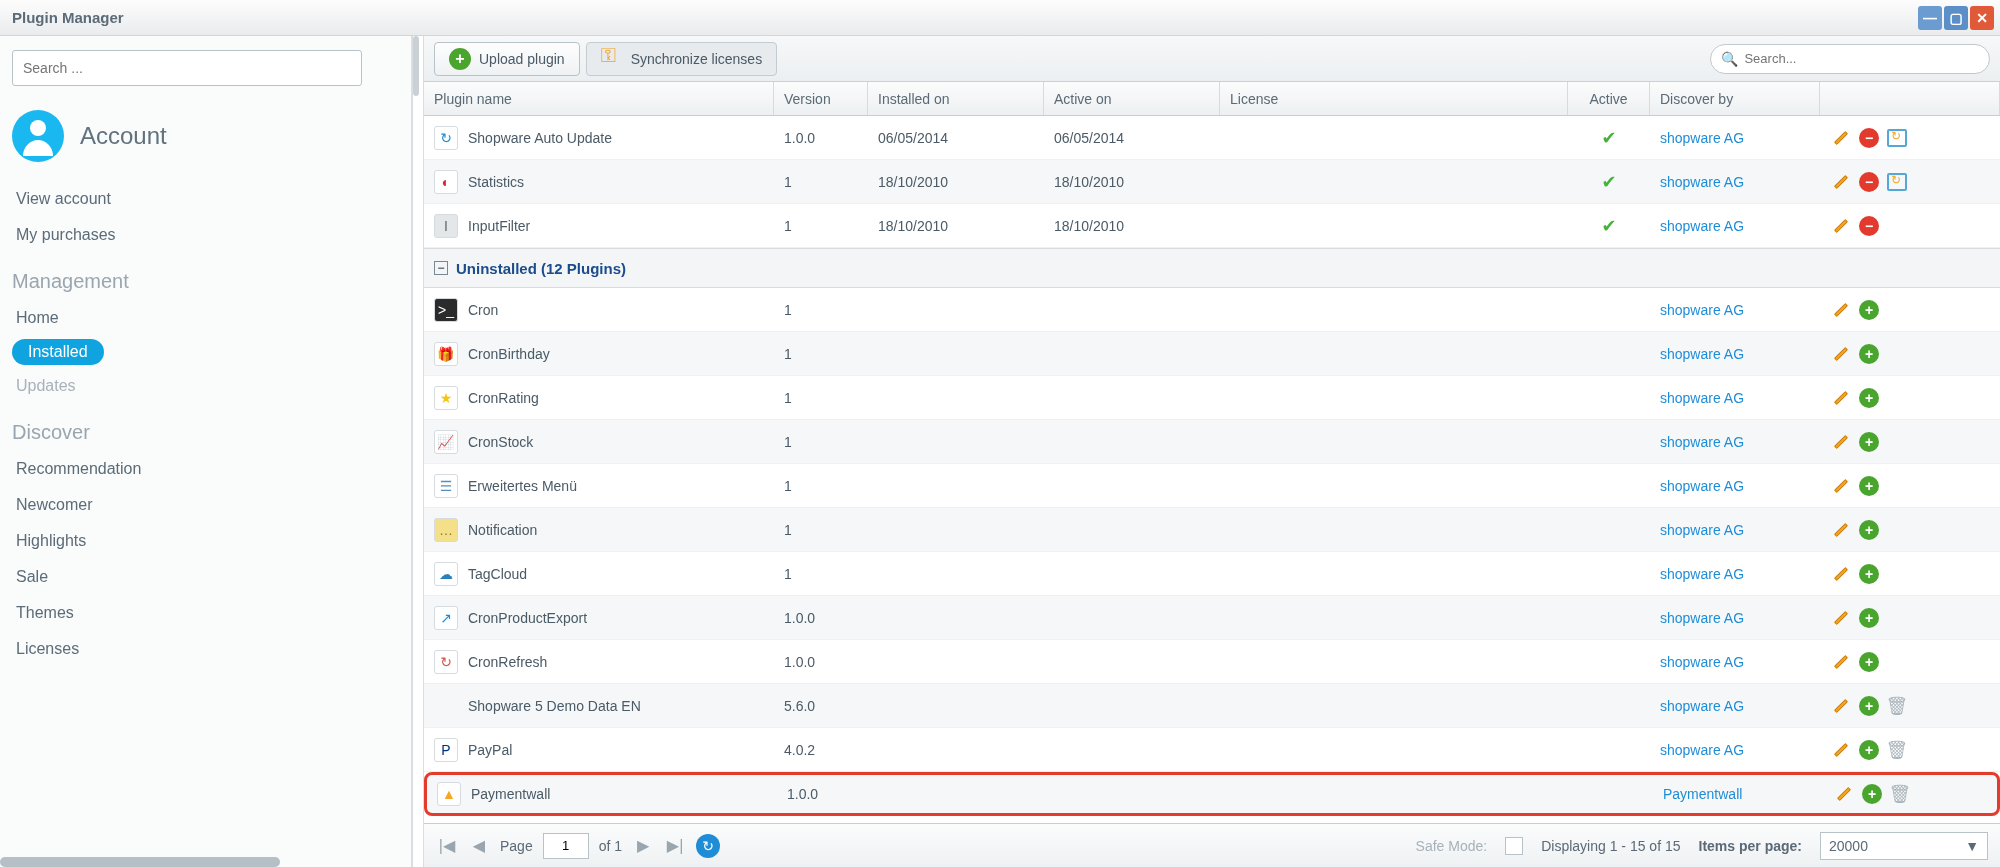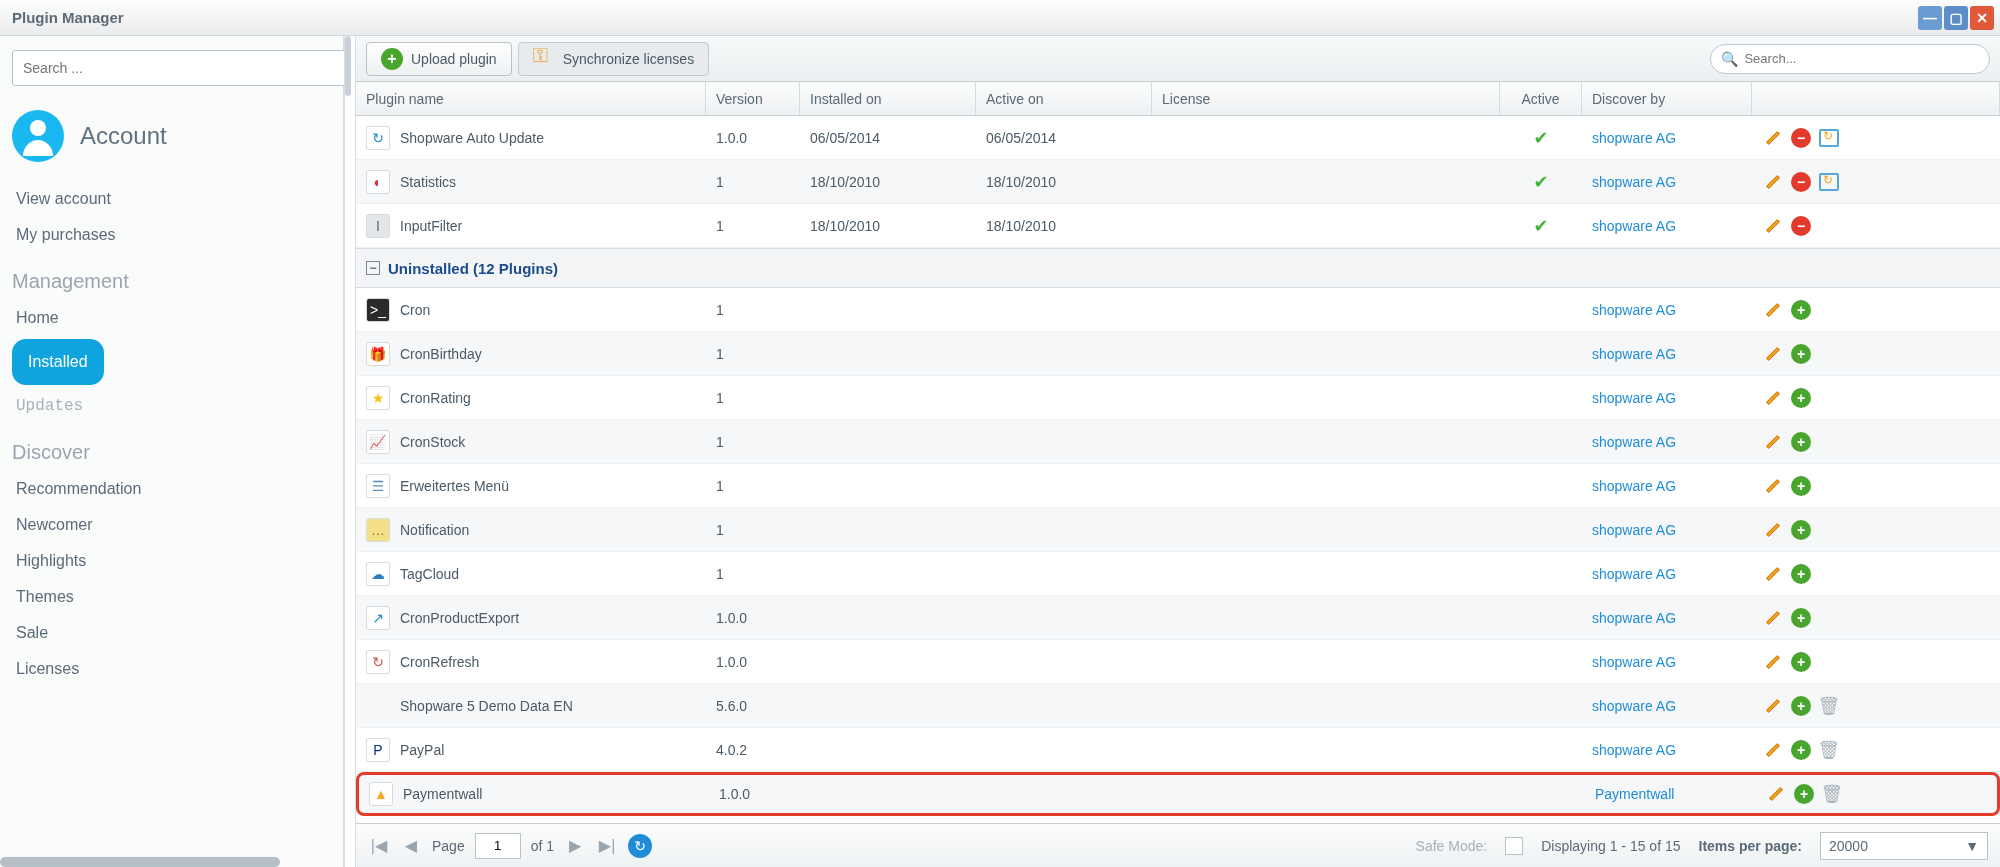--- a/index.html
+++ b/index.html
@@ -52,21 +52,21 @@
 .win-btn.min { background: #6a9bd1; }
 .win-btn.max { background: #5c8fc7; }
 .win-btn.close { background: #e05a3a; }
 
 .body-layout {
   flex: 1;
   display: flex;
   overflow: hidden;
 }
 .sidebar {
-  width: 344px;
+  width: 412px;
   background: #fafbfb;
   border-right: 1px solid #d9dfe3;
   padding: 14px 12px;
   position: relative;
 }
 .search-box {
   width: 350px;
   height: 36px;
   border: 1px solid #b7c3cb;
   border-radius: 3px;
@@ -104,26 +104,26 @@
   background: #fff; border-radius: 50% 50% 0 0 / 100% 100% 0 0;
 }
 .account-label { font-size: 24px; color: #61727f; }
 .nav-link {
   font-size: 16px;
   color: #5b6b78;
   padding: 8px 4px;
   margin: 2px 0;
   cursor: pointer;
 }
-.nav-link.muted { color: #a8b2ba; font-family: Liberation Mono, monospace; }
+.nav-link.muted { color: #a8b2ba; }
 .nav-link.active {
   background: #0fa4e0;
   color: #fff;
   border-radius: 14px;
-  padding: 14px 16px;
+  padding: 4px 16px;
   display: inline-block;
 }
 .section-header {
   font-size: 20px;
   color: #9aa6af;
   margin: 18px 0 8px 0;
 }
 .splitter {
   width: 12px;
   background: #fff;
@@ -415,22 +415,22 @@
 
       <div class="section-header">Management</div>
       <div class="nav-link">Home</div>
       <div><span class="nav-link active">Installed</span></div>
       <div class="nav-link muted">Updates</div>
 
       <div class="section-header">Discover</div>
       <div class="nav-link">Recommendation</div>
       <div class="nav-link">Newcomer</div>
       <div class="nav-link">Highlights</div>
+      <div class="nav-link">Sale</div>
       <div class="nav-link">Themes</div>
-      <div class="nav-link">Sale</div>
       <div class="nav-link">Licenses</div>
 
       <div class="sidebar-scroll-h"></div>
     </div>
 
     <div class="splitter"></div>
 
     <div class="main">
 
       <div class="toolbar">

